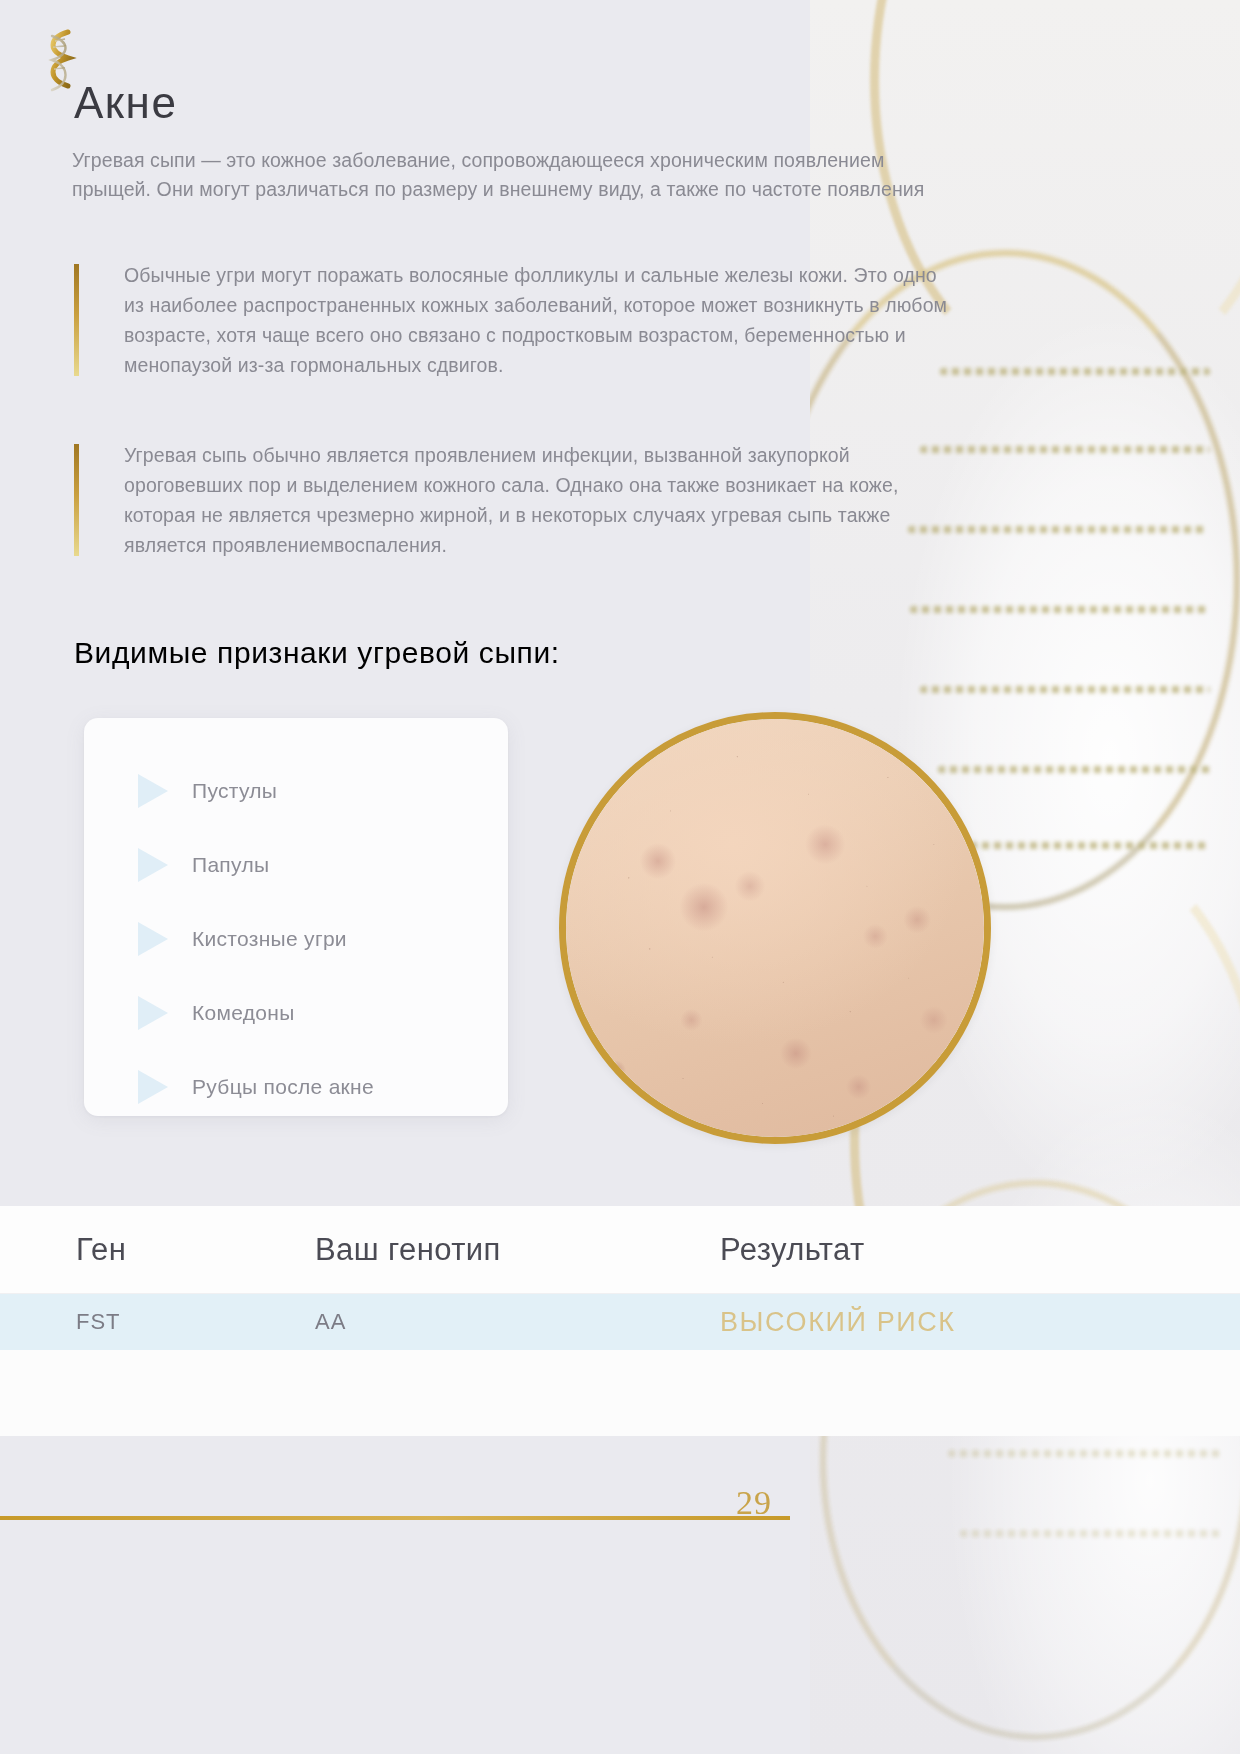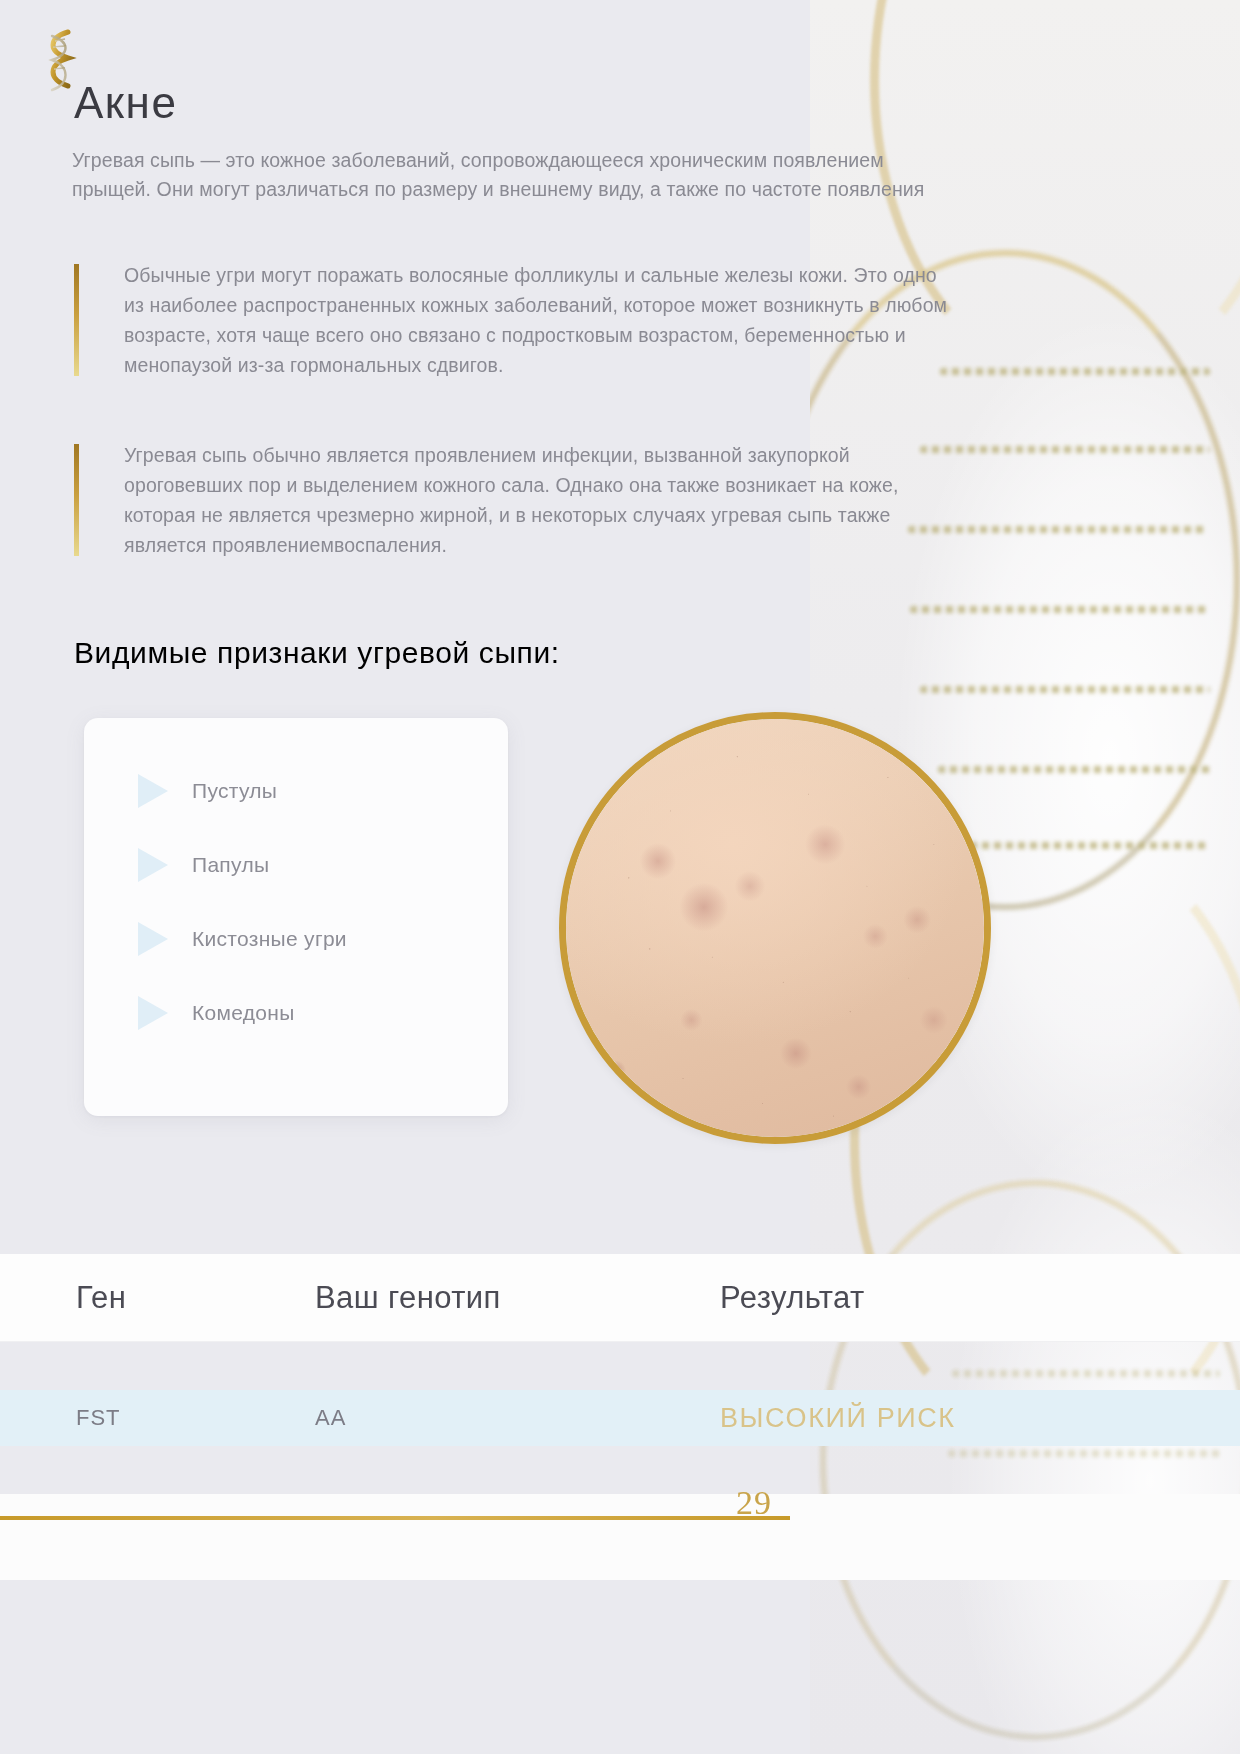--- a/index.html
+++ b/index.html
@@ -148,21 +148,21 @@
       radial-gradient(circle 1.3px at 90% 85%, rgba(150,110,92,.30), transparent 60%),
       radial-gradient(circle 2.0px at 20% 55%, rgba(140,100,84,.38), transparent 60%),
       radial-gradient(circle 1.5px at 72% 40%, rgba(150,110,92,.32), transparent 60%);
     opacity:.9;
   }
 
   
   .table{
     position:absolute; left:0; top:1206px; width:1240px; z-index:4;
   }
-  .t-row{ display:flex; align-items:center; width:100%;margin-top:48px; }
+  .t-row{ display:flex; align-items:center; width:100%; }
   .t-head{
     height:88px; background:#fdfdfd;
     border-bottom:1px solid #f0f0f2;
   }
   .t-body{
     height:56px; background:#e2f0f7;
   }
   .t-foot{
     height:86px; background:#fcfcfc;
   }
@@ -241,21 +241,21 @@
         <line x1="16" y1="25" x2="27" y2="25"></line>
         <line x1="16" y1="41" x2="27" y2="40"></line>
         <line x1="15" y1="48" x2="28" y2="48"></line>
         <line x1="17" y1="55" x2="27" y2="55"></line>
       </g>
     </svg>
   </div>
 
   <h1 class="title">Акне</h1>
 
-  <p class="intro">Угревая сыпь — это кожное заболеваний, сопровождающееся хроническим появлением прыщей. Они могут различаться по размеру и внешнему виду, а также по частоте появления</p>
+  <p class="intro">Угревая сыпи — это кожное заболевание, сопровождающееся хроническим появлением прыщей. Они могут различаться по размеру и внешнему виду, а также по частоте появления</p>
 
   <div class="quote quote-1">Обычные угри могут поражать волосяные фолликулы и сальные железы кожи. Это одно из наиболее распространенных кожных заболеваний, которое может возникнуть в любом возрасте, хотя чаще всего оно связано с подростковым возрастом, беременностью и менопаузой из-за гормональных сдвигов.</div>
   <div class="quote quote-2">Угревая сыпь обычно является проявлением инфекции, вызванной закупоркой ороговевших пор и выделением кожного сала. Однако она также возникает на коже, которая не является чрезмерно жирной, и в некоторых случаях угревая сыпь также является проявлениемвоспаления.</div>
 
   <h2 class="section-title">Видимые признаки угревой сыпи:</h2>
 
   <div class="signs-card">
     <div class="sign-row">
       <span class="tri"></span>
       <span class="sign-label">Пустулы</span>
@@ -264,20 +264,24 @@
       <span class="tri"></span>
       <span class="sign-label">Папулы</span>
     </div>
     <div class="sign-row">
       <span class="tri"></span>
       <span class="sign-label">Кистозные угри</span>
     </div>
     <div class="sign-row">
       <span class="tri"></span>
       <span class="sign-label">Комедоны</span>
+    </div>
+    <div class="sign-row">
+      <span class="tri"></span>
+      <span class="sign-label">Рубцы после акне</span>
     </div>
   </div>
 
   <div class="skin-circle">
     <div class="skin-inner"></div>
     <div class="skin-speckle"></div>
   </div>
 
   <div class="table">
     <div class="t-row t-head">

